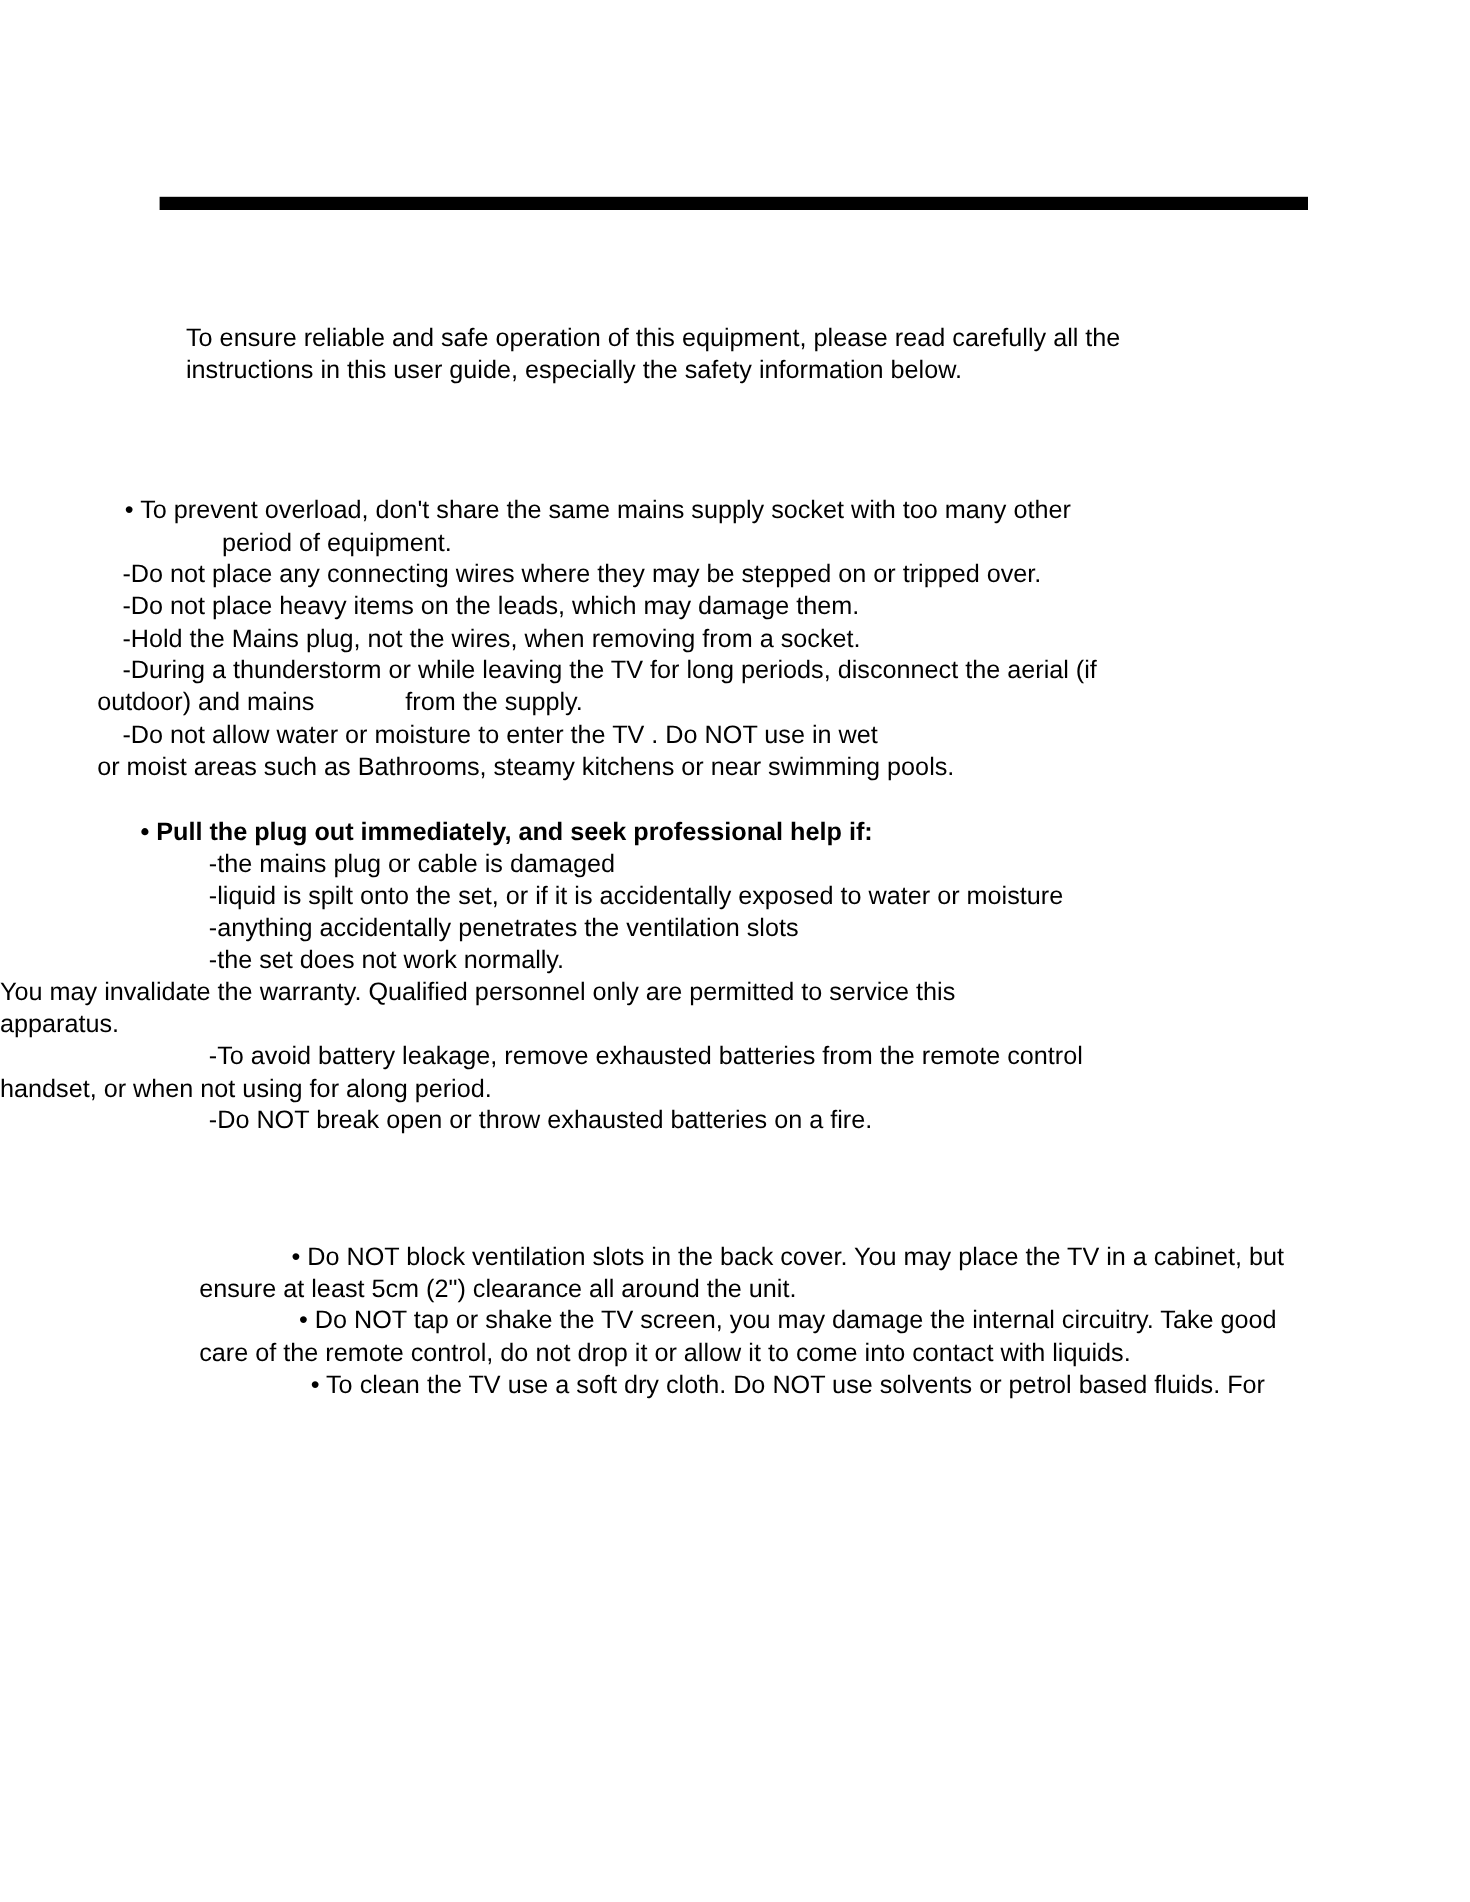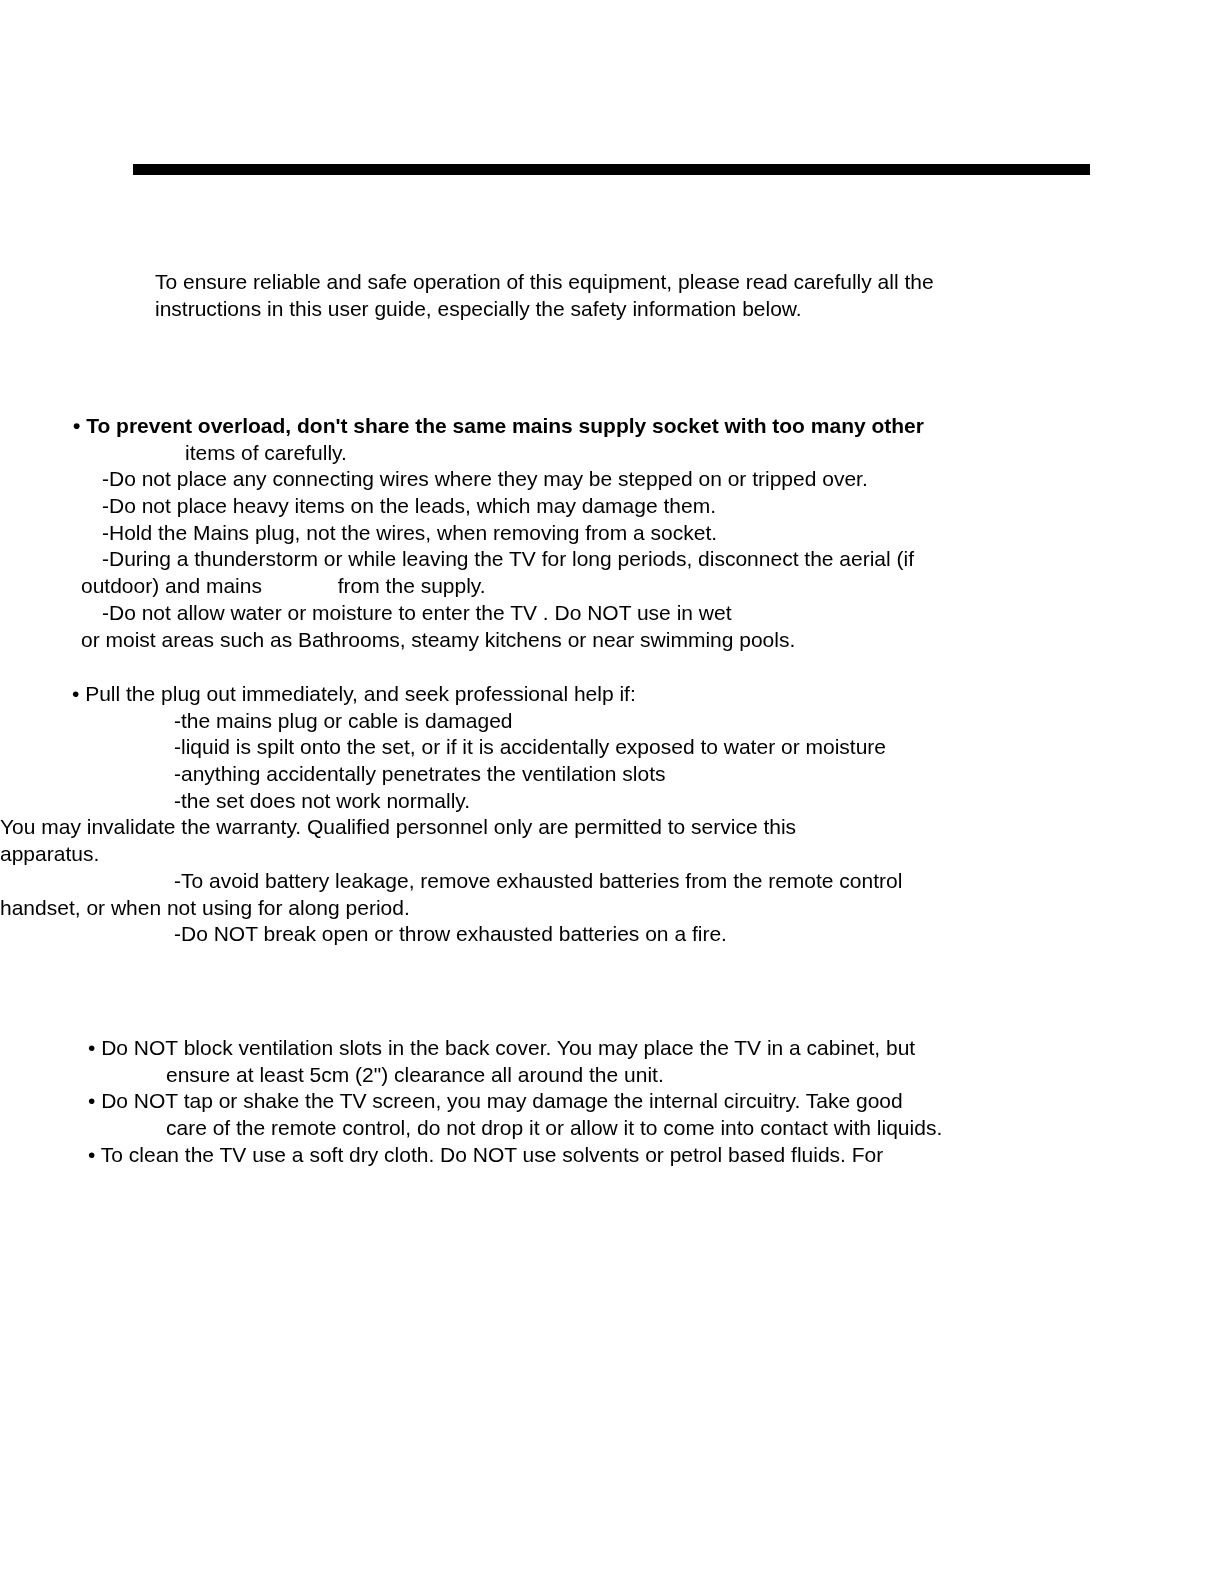--- a/index.html
+++ b/index.html
@@ -14,45 +14,45 @@
     margin-top:35px;
   }
   .rule-top{position:absolute;left:133px;top:129px;width:957px;height:11px;background:#000000;}
   .section{position:absolute;left:0;right:0;}
   .sec-0{top:234px;}
   .sec-1{top:378px;}
   .sec-2{top:646px;}
   .sec-3{top:1000px;}
   .line{height:26.7px;line-height:26.7px;white-space:pre;}
   .k-i{padding-left:155px;}
-  .sec-1 .k-b{padding-left:73px;font-weight:bold;}
+  .sec-1 .k-b{padding-left:104px;}
   .sec-1 .k-c{padding-left:185px;}
   .sec-1 .k-d{padding-left:102px;}
   .sec-1 .k-e{padding-left:81px;}
-  .sec-2 .k-b{padding-left:72px;}
+  .sec-2 .k-b{padding-left:117px;font-weight:bold;}
   .sec-2 .k-c{}
   .sec-2 .k-d{padding-left:174px;}
-  .sec-3 .k-b{padding-left:88px;}
+  .sec-3 .k-b{padding-left:88px;text-align:center;}
   .sec-3 .k-c{padding-left:166px;}
   .link-underline{position:absolute;left:127px;top:1573px;width:143px;height:3px;background:#0000dd;}
   .rule-bottom{position:absolute;left:0;top:1580px;width:1222px;height:5px;background:#000000;}
 </style>
 </head>
 <body>
 
 <div class="page">
   <div class="rule-top"></div>
 
   <div class="section sec-0">
       <div class="line k-i">To ensure reliable and safe operation of this equipment, please read carefully all the</div>
       <div class="line k-i">instructions in this user guide, especially the safety information below.</div>
     </div>
   <div class="section sec-1">
       <div class="line k-b">• To prevent overload, don't share the same mains supply socket with too many other</div>
-      <div class="line k-c">items of carefully.</div>
+      <div class="line k-c">period of equipment.</div>
       <div class="line k-d">-Do not place any connecting wires where they may be stepped on or tripped over.</div>
       <div class="line k-d">-Do not place heavy items on the leads, which may damage them.</div>
       <div class="line k-d">-Hold the Mains plug, not the wires, when removing from a socket.</div>
       <div class="line k-d">-During a thunderstorm or while leaving the TV for long periods, disconnect the aerial (if</div>
       <div class="line k-e">outdoor) and mains             from the supply.</div>
       <div class="line k-d">-Do not allow water or moisture to enter the TV . Do NOT use in wet</div>
       <div class="line k-e">or moist areas such as Bathrooms, steamy kitchens or near swimming pools.</div>
     </div>
   <div class="section sec-2">
       <div class="line k-b">• Pull the plug out immediately, and seek professional help if:</div>

